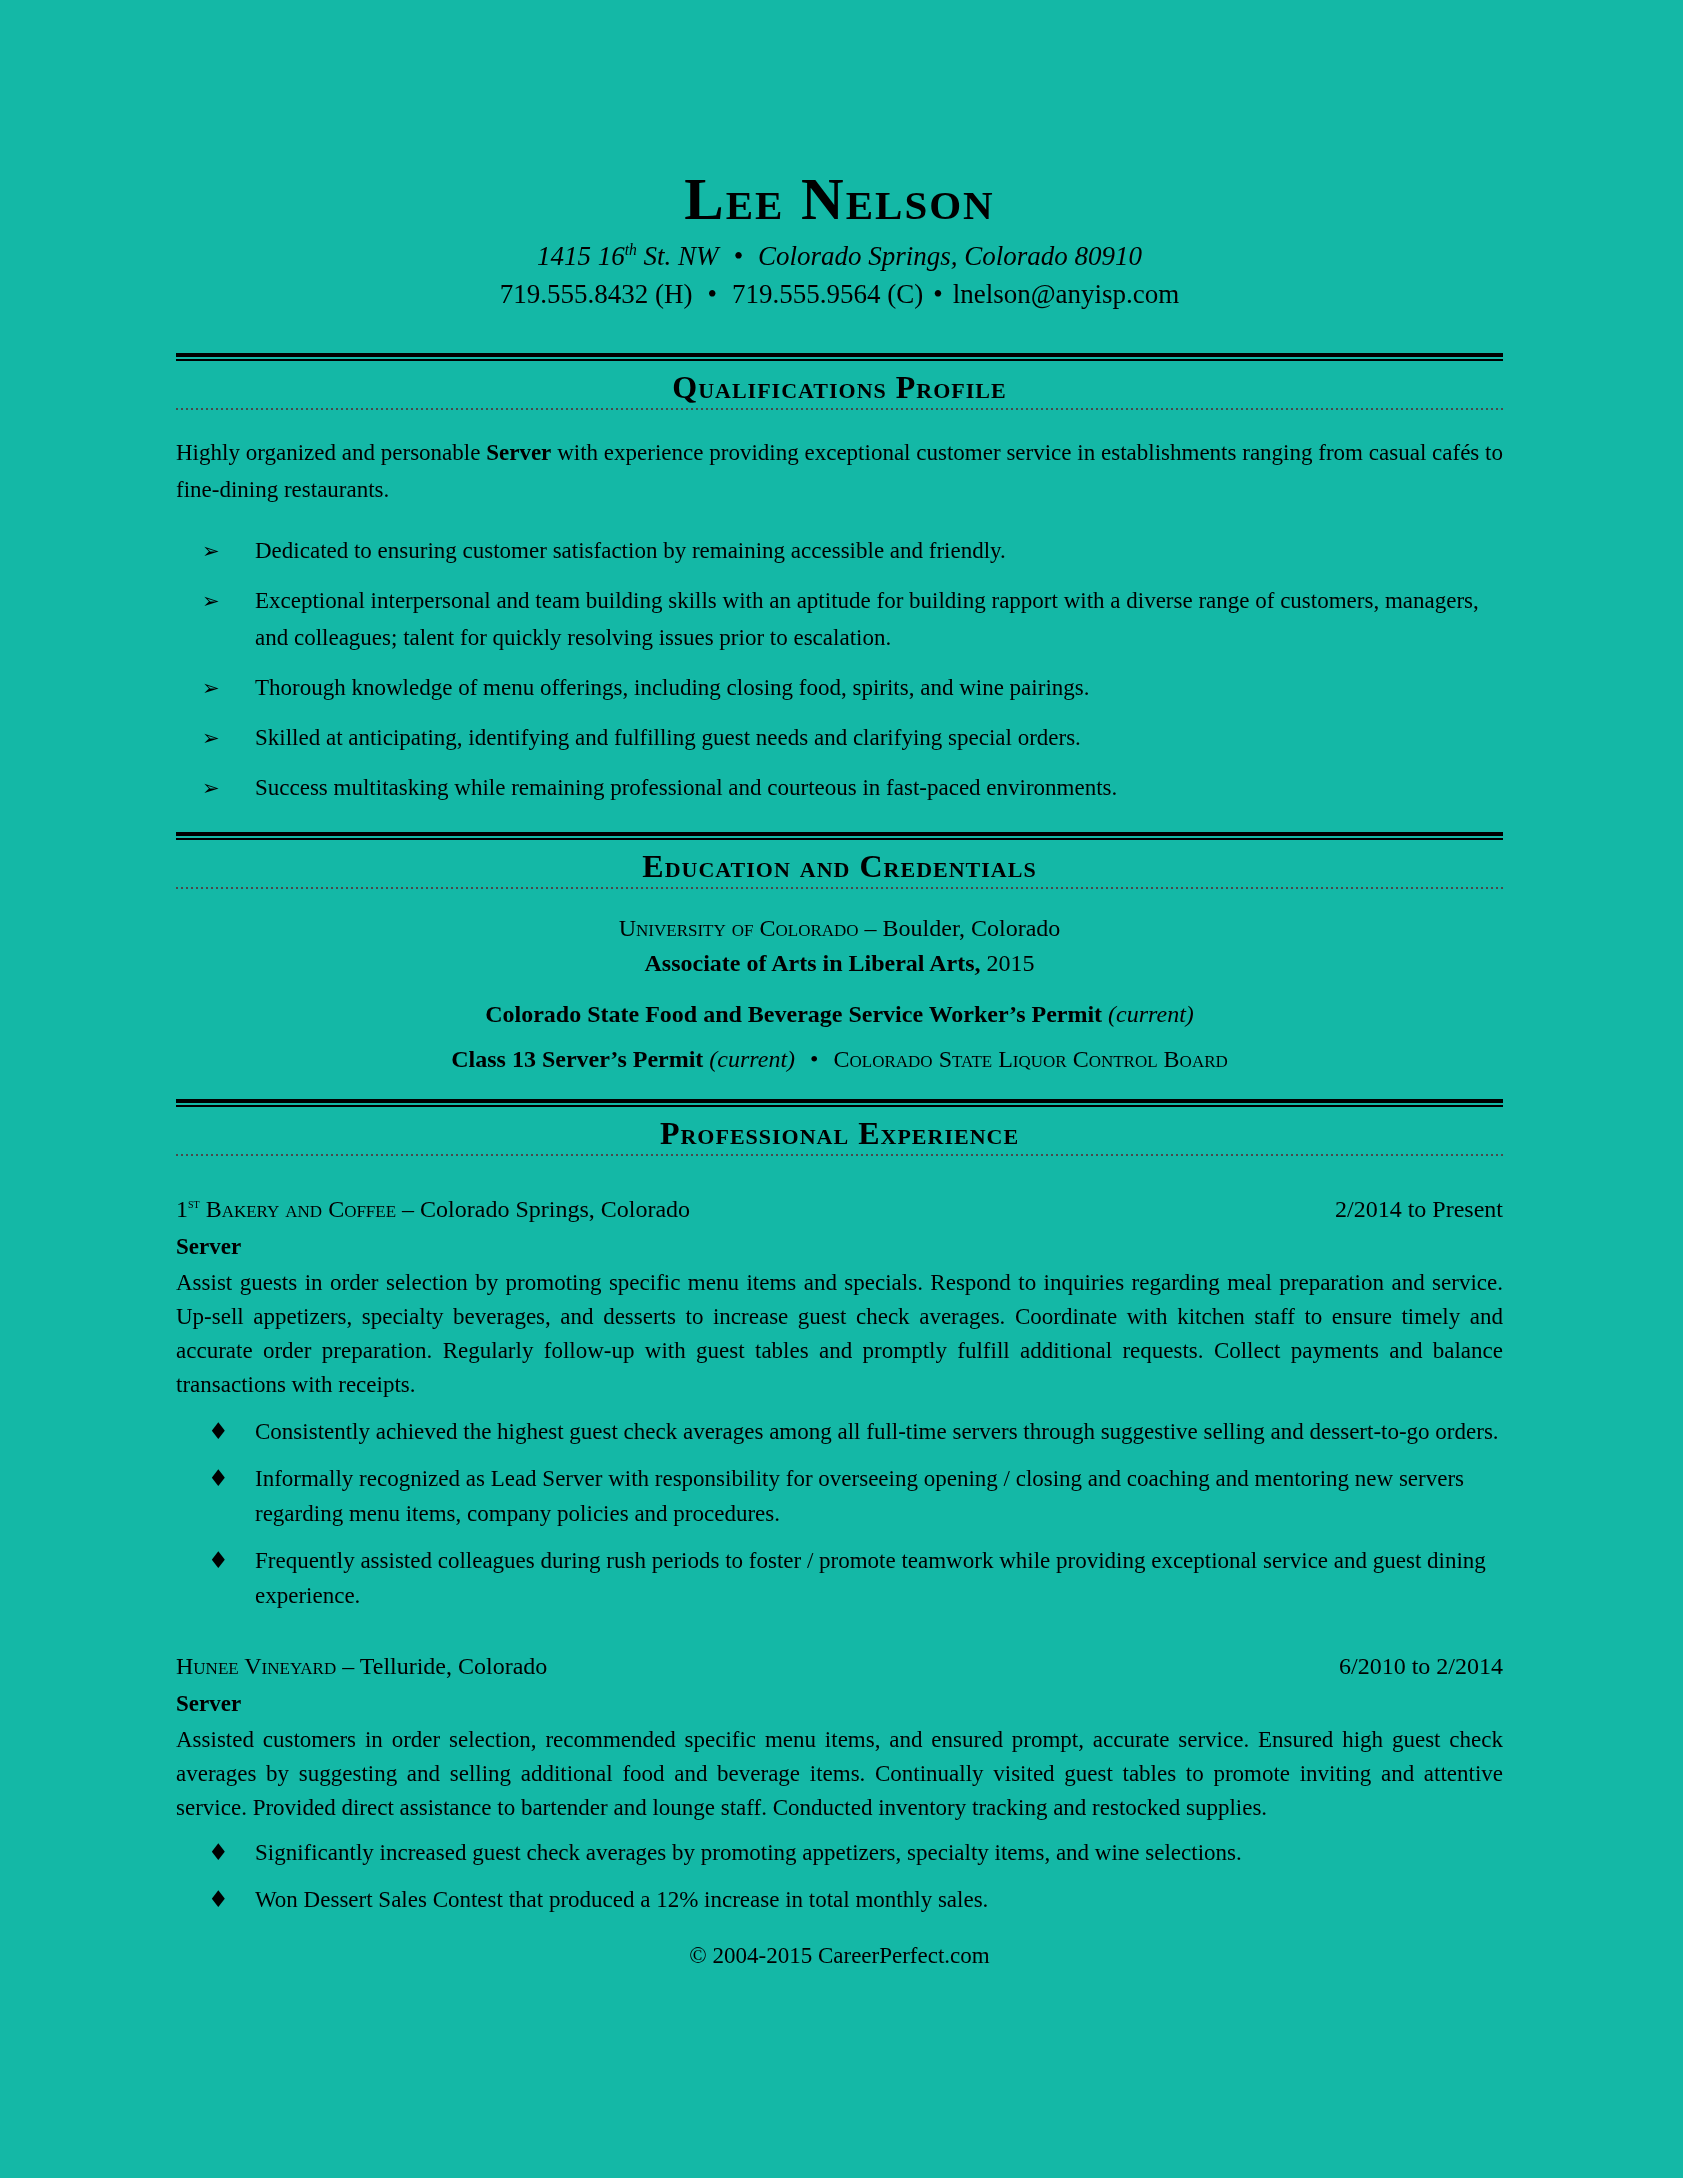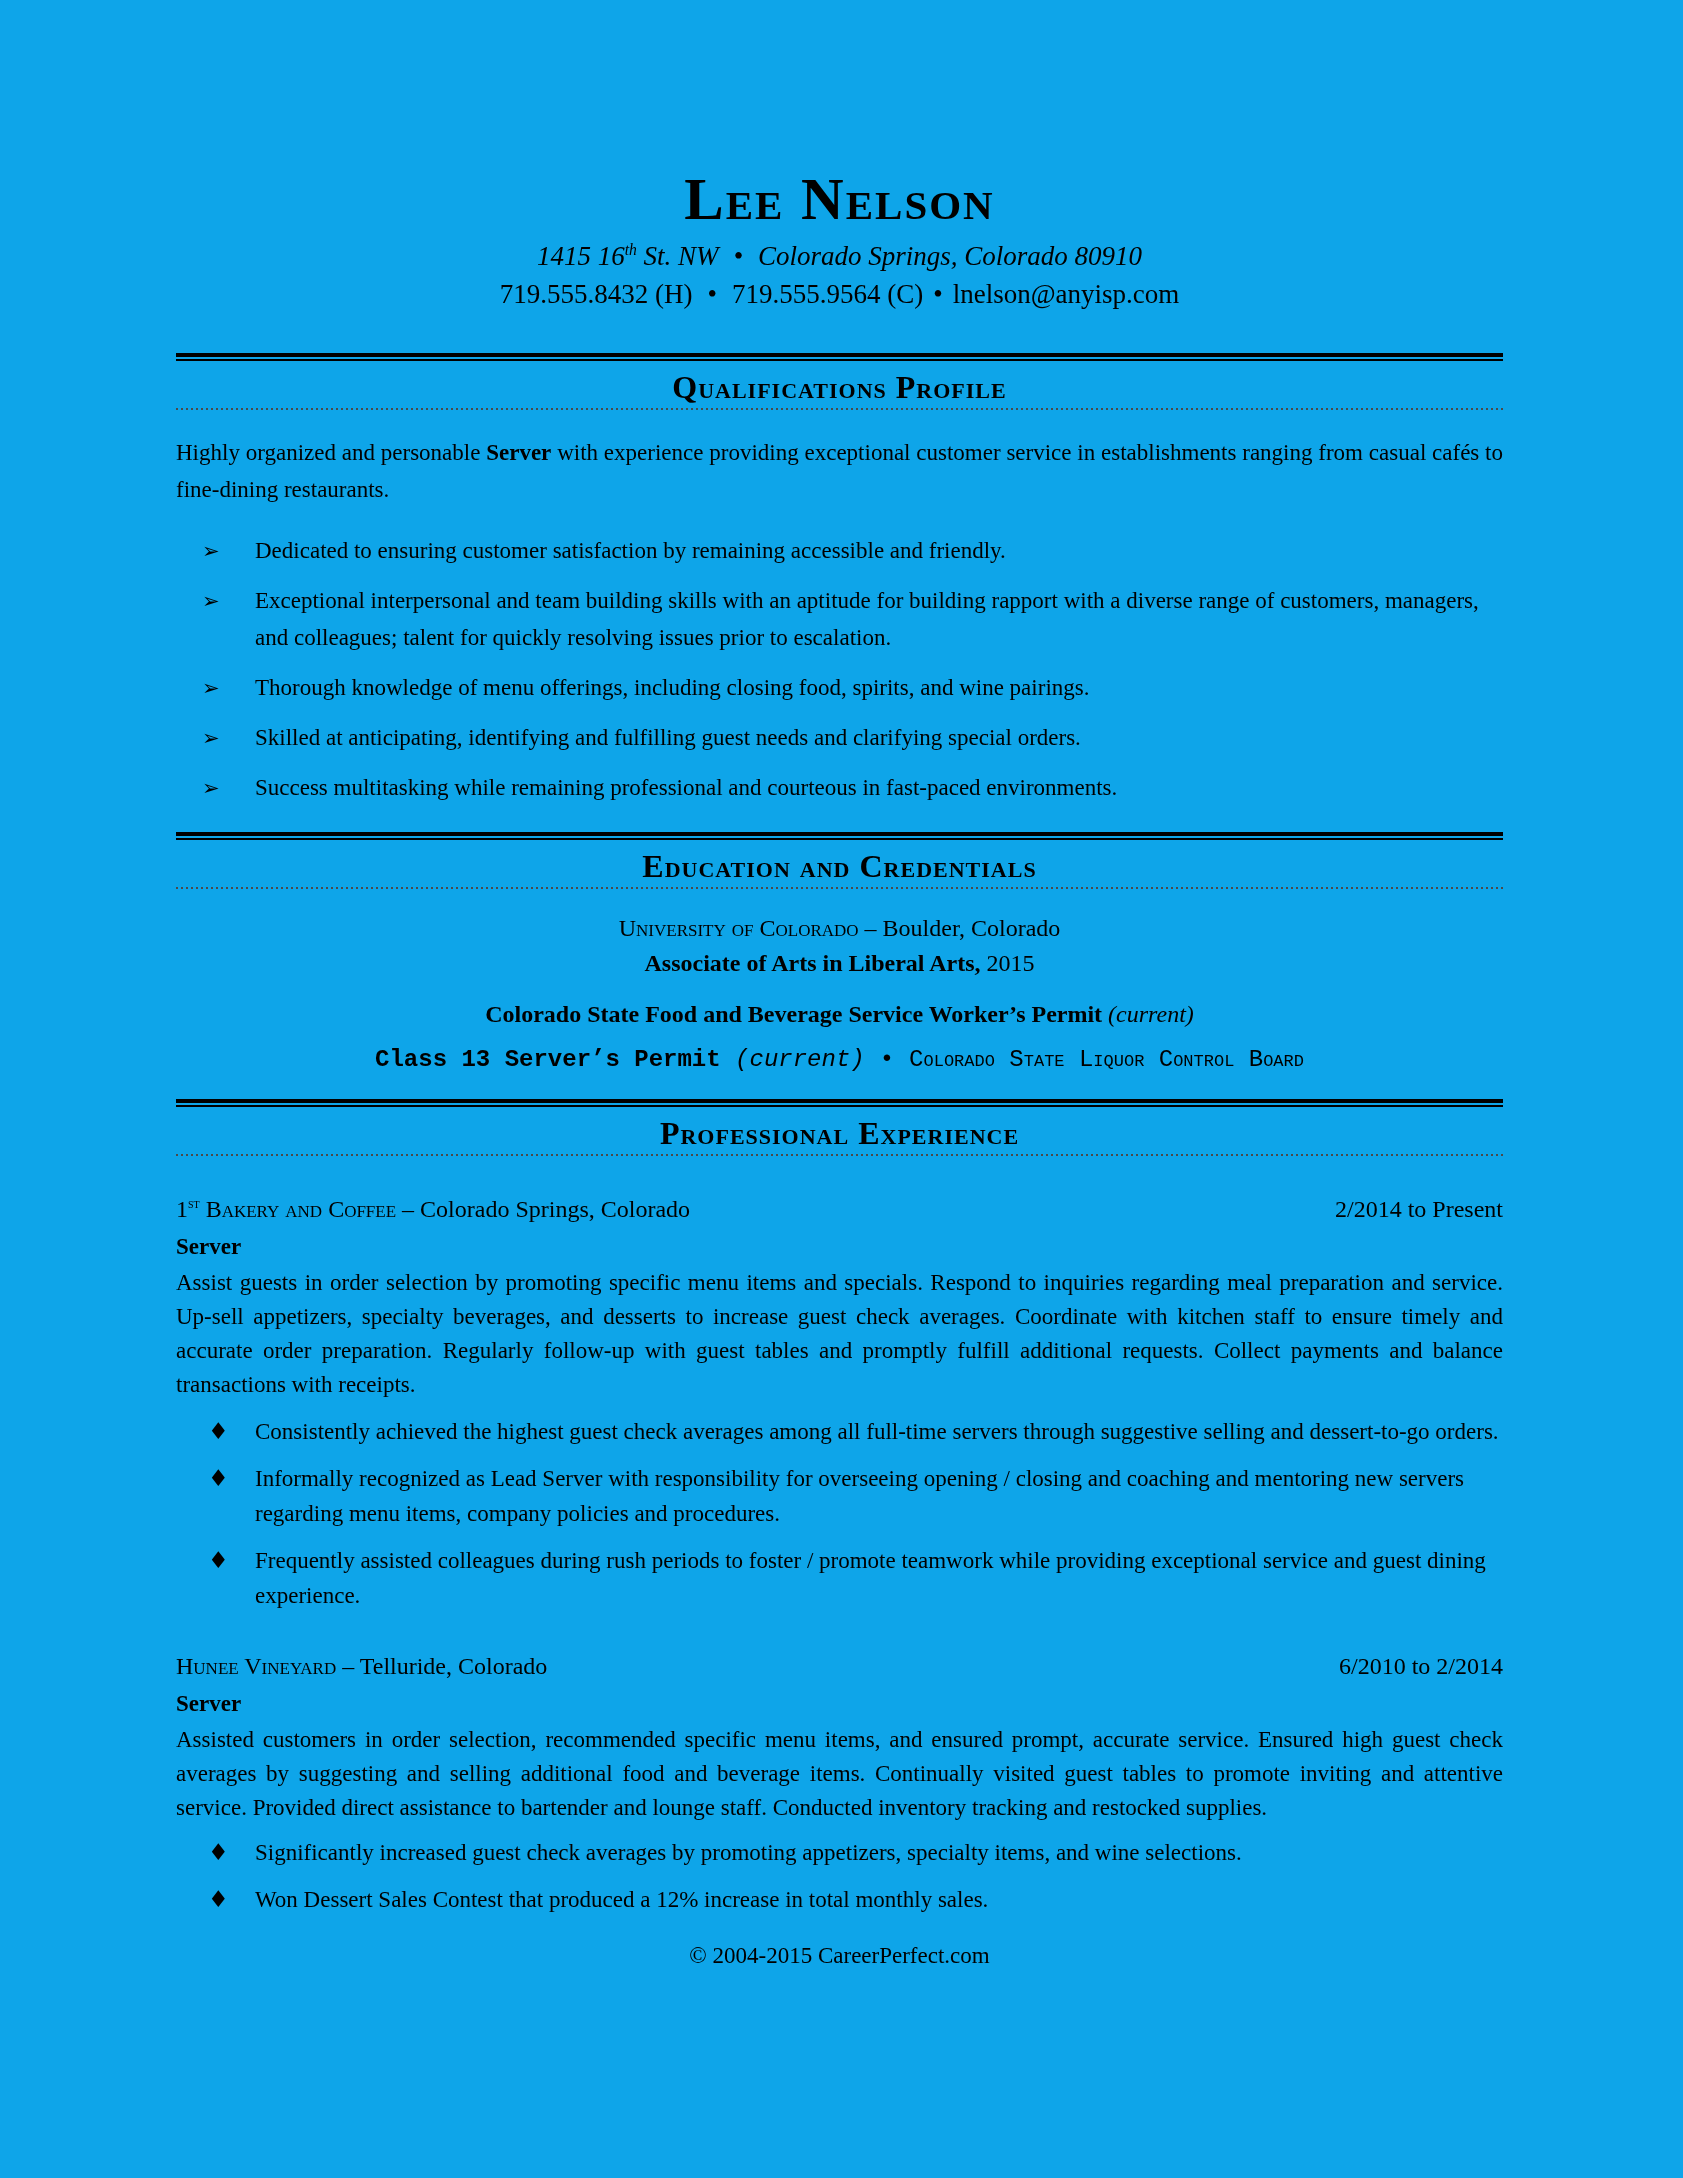--- a/index.html
+++ b/index.html
@@ -2,21 +2,21 @@
 <html><head>
 <meta charset="utf-8">
 <style>
   html, body { margin:0; padding:0; background:#ffffff; }
   .page {
     position: relative;
     width: 1683px;
     height: 2178px;
     box-sizing: border-box;
     padding: 170px 180px 0 176px;
-    background: #0ea5e9;
+    background: #14b8a6;
     color: #000;
     font-family: "Liberation Serif", "DejaVu Serif", serif;
   }
   
   .name {
     margin: 0;
     font-size: 59px;
     line-height: 1;
     font-weight: bold;
     font-variant: small-caps;
@@ -79,21 +79,21 @@
     top: 1px;
     font-family: "DejaVu Sans", sans-serif;
     font-size: 21px;
   }
   .glyph.diamond { left: 32px; top: 0; font-size: 23px; font-family: "DejaVu Sans", sans-serif; }
 
   
   .edu-block { margin-top: 22px; text-align: center; font-size: 24px; line-height: 35px; }
   .edu-block p { margin: 0; }
   .edu-block p.gap1 { margin-top: 16px; }
-  .edu-block p.gap2 { margin-top: 10px; font-family: Liberation Mono, monospace; }
+  .edu-block p.gap2 { margin-top: 10px; }
 
   
   .job.j1 { margin-top: 36px; }
   .job.j2 { margin-top: 36px; }
   .job-header {
     display: flex;
     justify-content: space-between;
     align-items: baseline;
     font-size: 24px;
     line-height: 34px;

